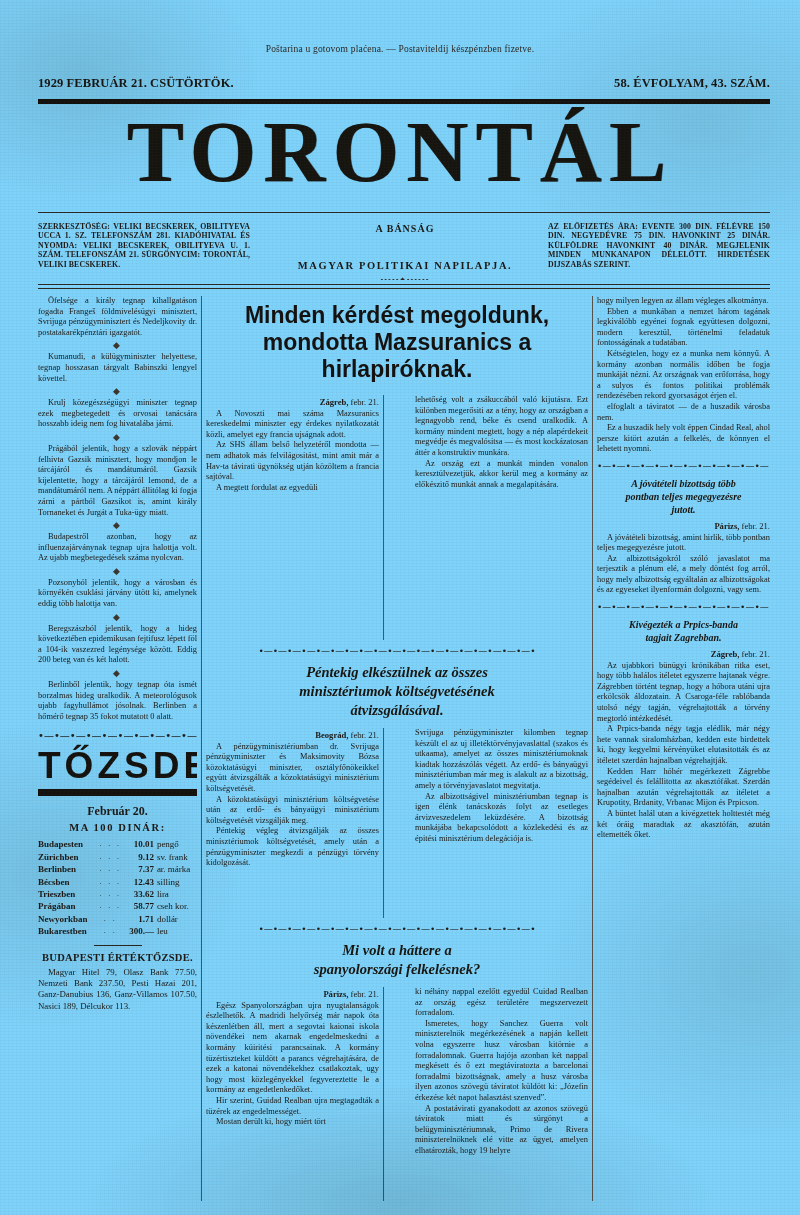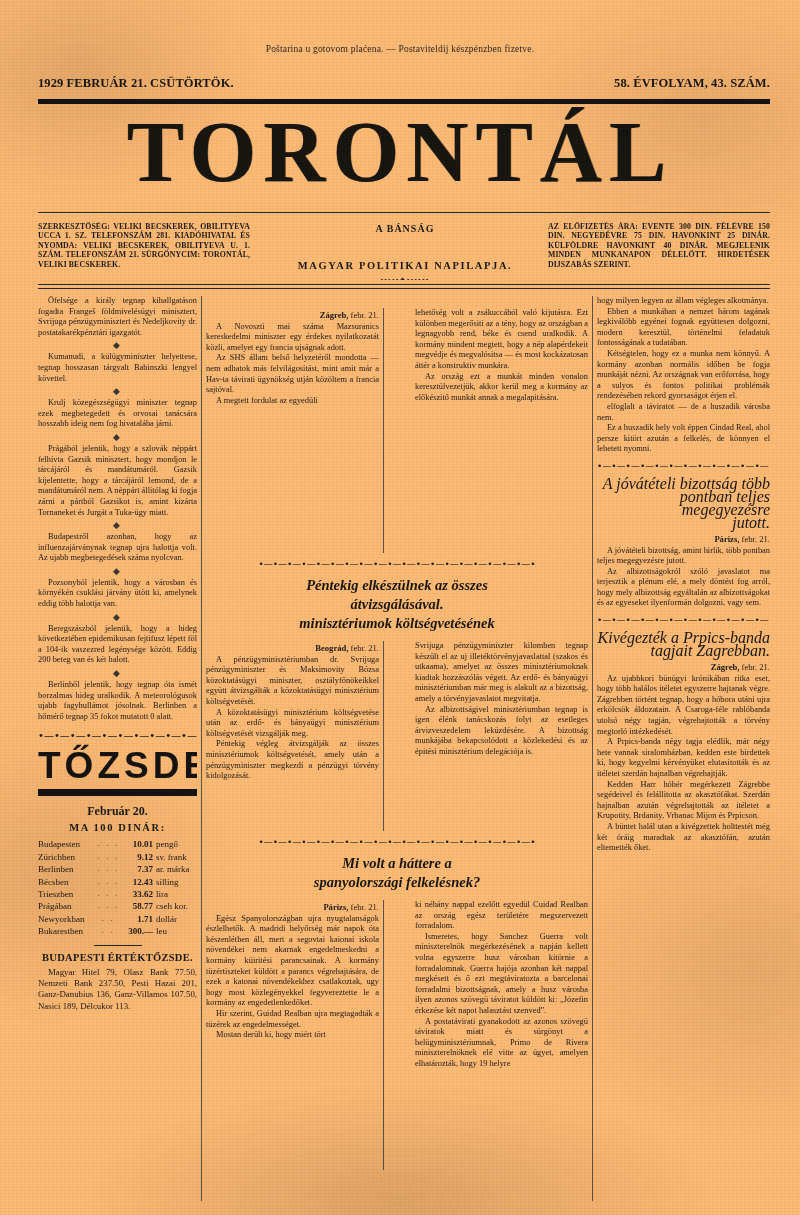--- a/index.html
+++ b/index.html
@@ -5,21 +5,21 @@
   html, body {
     margin: 0;
     padding: 0;
     background: #6b6b6b;
   }
   .page {
     position: relative;
     width: 800px;
     height: 1215px;
     margin: 0 auto;
-    background: #fdba74;
+    background: #7dd3fc;
     overflow: hidden;
     font-family: "Liberation Serif", serif;
     color: #171512;
   }
   
   .paper-grain {
     position: absolute;
     inset: 0;
     pointer-events: none;
     background:
@@ -256,25 +256,25 @@
     text-align: center;
     font-family: "Liberation Serif", serif;
     font-style: italic;
     font-weight: bold;
     font-size: 14.5px;
     line-height: 19px;
     margin: 6px 0 8px;
     color: #16140f;
   }
   .subhead-sm {
-    text-align: right;
+    text-align: center;
     font-family: "Liberation Serif", serif;
     font-style: italic;
-    font-weight: normal;
-    font-size: 16px;
+    font-weight: bold;
+    font-size: 10px;
     line-height: 13px;
     margin: 5px 0 5px;
     color: #16140f;
   }
 
   .orn {
     text-align: center;
     font-size: 9px;
     line-height: 11px;
     letter-spacing: 0px;
@@ -326,21 +326,21 @@
     letter-spacing: 1.6px;
     margin-bottom: 3px;
   }
   table.fx {
     width: 100%;
     border-collapse: collapse;
     font-size: 9px;
     line-height: 12.4px;
   }
   table.fx td { padding: 0; vertical-align: bottom; }
-  table.fx td.city { font-weight: normal; white-space: nowrap; }
+  table.fx td.city { font-weight: bold; white-space: nowrap; }
   table.fx td.dots {
     font-size: 8px;
     letter-spacing: 2.4px;
     color: #2c2823;
     text-align: center;
     overflow: hidden;
   }
   table.fx td.val {
     font-weight: bold;
     text-align: right;
@@ -402,21 +402,21 @@
       <div class="vrule vr1"></div>
       <div class="vrule vr2"></div>
 
       <div class="col colA">
         <p>Őfelsége a király tegnap kihallgatáson fogadta Frangeš földmivelésügyi minisztert, Svrijuga pénzügyminisztert és Nedeljkovity dr. postatakarékpénztári igazgatót.</p>
         <div class="sep">◆</div>
         <p>Kumanudi, a külügyminiszter helyettese, tegnap hosszasan tárgyalt Babinszki lengyel követtel.</p>
         <div class="sep">◆</div>
         <p>Krulj közegészségügyi miniszter tegnap ezek megbetegedett és orvosai tanácsára hosszabb ideig nem fog hivatalába járni.</p>
         <div class="sep">◆</div>
-        <p>Prágából jelentik, hogy a szlovák néppárt felhivta Gazsik minisztert, hogy mondjon le tárcájáról és mandátumáról. Gazsik kijelentette, hogy a tárcájáról lemond, de a mandátumáról nem. A néppárt állitólag ki fogja zárni a pártból Gazsikot is, amint kizárta Tornaneket és Jurgát a Tuka-ügy miatt.</p>
+        <p>Prágából jelentik, hogy a szlovák néppárt felhivta Gazsik minisztert, hogy mondjon le tárcájáról és mandátumáról. Gazsik kijelentette, hogy a tárcájáról lemond, de a mandátumáról nem. A néppárt állitólag ki fogja zárni a pártból Gazsikot is, amint király Tornaneket és Jurgát a Tuka-ügy miatt.</p>
         <div class="sep">◆</div>
         <p>Budapestről azonban, hogy az influenzajárványnak tegnap ujra halottja volt. Az ujabb megbetegedések száma nyolcvan.</p>
         <div class="sep">◆</div>
         <p>Pozsonyból jelentik, hogy a városban és környékén csuklási járvány ütött ki, amelynek eddig több halottja van.</p>
         <div class="sep">◆</div>
         <p>Beregszászból jelentik, hogy a hideg következtében epidemikusan fejtifusz lépett föl a 104-ik vaszezred legénysége között. Eddig 200 beteg van és két halott.</p>
         <div class="sep">◆</div>
         <p>Berlinből jelentik, hogy tegnap óta ismét borzalmas hideg uralkodik. A meteorológusok ujabb fagyhullámot jósolnak. Berlinben a hőmérő tegnap 35 fokot mutatott 0 alatt.</p>
 
         <div class="tozsde-orn">•—•—•—•—•—•—•—•—•—•—•—•—•—•—•—•—•—•—•—•</div>
@@ -482,20 +482,22 @@
 
           <div class="hr-short"></div>
           <div class="ertek-title">BUDAPESTI ÉRTÉKTŐZSDE.</div>
           <p class="ertek-body">Magyar Hitel 79, Olasz Bank 77.50, Nemzeti Bank 237.50, Pesti Hazai 201, Ganz-Danubius 136, Ganz-Villamos 107.50, Nasici 189, Délcukor 113.</p>
         </div>
       </div>
 
       <div class="col colB">
 
         <div class="headline">
+          <div class="h1">Minden kérdést megoldunk,</div>
+          <div class="h3">mondotta Mazsuranics a hirlapiróknak.</div>
         </div>
 
         <div class="subcols" style="height:245px;">
           <div class="inner-vrule" style="left:177px; top:0; height:245px;"></div>
           <div class="subcol">
             <div class="dateline"><span>Zágreb,</span><span class="dl-rest"> febr. 21.</span></div>
             <p>A Novoszti mai száma Mazsuranics kereskedelmi miniszter egy érdekes nyilatkozatát közli, amelyet egy francia ujságnak adott.</p>
             <p>Az SHS állam belső helyzetéről mondotta — nem adhatok más felvilágositást, mint amit már a Hav-ta távirati ügynökség utján közöltem a francia sajtóval.</p>
             <p>A megtett fordulat az egyedüli</p>
           </div>
@@ -504,22 +506,22 @@
             <p>Az ország ezt a munkát minden vonalon keresztülvezetjük, akkor kerül meg a kormány az előkészitő munkát annak a megalapitására.</p>
           </div>
         </div>
 
         <div style="clear:both;"></div>
         <div class="orn">•—•—•—•—•—•—•—•—•—•—•—•—•—•—•—•—•—•—•—•</div>
 
         <div>
           <div class="subhead">
             <div>Péntekig elkészülnek az összes</div>
+            <div>minisztériumok költségvetésének</div>
             <div>átvizsgálásával.</div>
-            <div>minisztériumok költségvetésének</div>
           </div>
           <div class="subcols" style="height:190px;">
             <div class="inner-vrule" style="left:177px; top:0; height:190px;"></div>
             <div class="subcol">
               <div class="dateline"><span>Beográd,</span><span class="dl-rest"> febr. 21.</span></div>
               <p>A pénzügyminisztériumban dr. Svrijuga pénzügyminiszter és Maksimovity Bózsa közoktatásügyi miniszter, osztályfőnökeikkel együtt átvizsgálták a közoktatásügyi minisztérium költségvetését.</p>
               <p>A közoktatásügyi minisztérium költségvetése után az erdő- és bányaügyi minisztérium költségvetését vizsgálják meg.</p>
               <p>Péntekig végleg átvizsgálják az összes minisztériumok költségvetését, amely után a pénzügyminiszter megkezdi a pénzügyi törvény kidolgozását.</p>
             </div>
             <div class="subcol right-sub">

